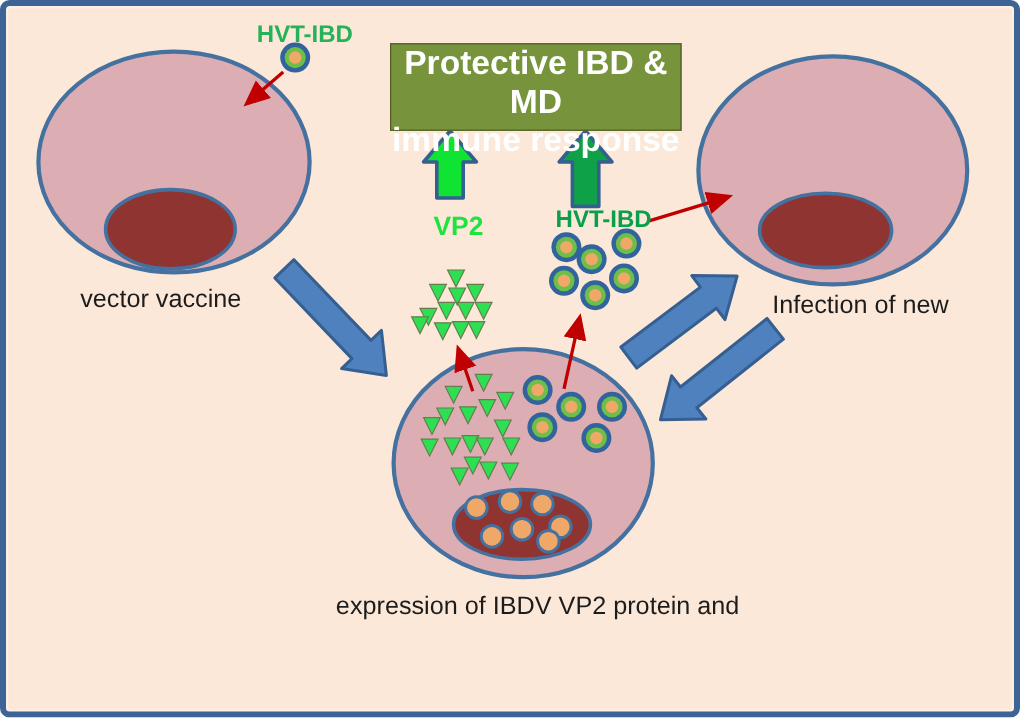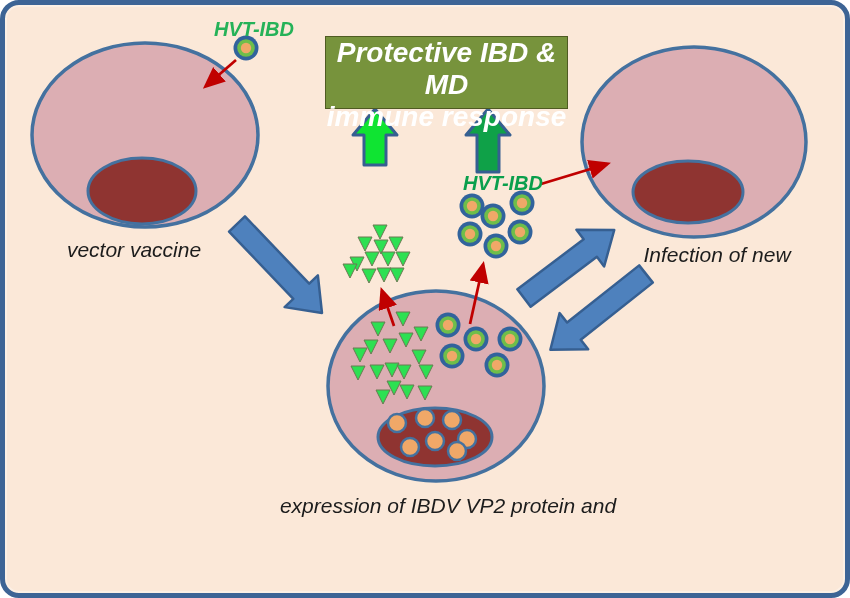--- a/index.html
+++ b/index.html
@@ -1,24 +1,23 @@
 <!DOCTYPE html>
 <html style="--background: #FBE8D8; --frame-blue: #3D6495; --cell-fill: #DCAEB3; --cell-stroke: #44719F; --nucleus-fill: #8F3431; --box-fill: #77933C; --box-text: #FFFFFF; --bright-green: #0FE432; --dark-green: #0FA148; --label-green-bright: #1FE33F; --hvt-label-green: #25B258; --progeny-label-green: #0A9F4C; --blue-arrow: #4E81BD; --blue-arrow-stroke: #365F91; --red-arrow: #C00000; --virion-ring: #31639C; --virion-green: #6EBE4A; --virion-core: #F0A868; --triangle-green: #2DE052;"><head>
 <meta charset="utf-8">
 <style>
   html,body { margin:0; padding:0; background:#ffffff; }
   .stage {
     position:relative; width:850px; height:598px; box-sizing:border-box;
     background: var(--background, #FBE8D8);
     border:5px solid var(--frame-blue, #3D6495);
-    border-radius:19px;
+    border-radius:8px;
     box-shadow: inset 0 0 0 2px rgba(255,255,255,0.35);
     font-family:"Liberation Sans", sans-serif;
     overflow:hidden;
-    font-style:italic;
   }
   svg.layer { position:absolute; left:-5px; top:-5px; width:850px; height:598px; }
 
   
   .cell-body { fill:var(--cell-fill,#DCAEB3); stroke:var(--cell-stroke,#44719F); stroke-width:3.5; }
   .nucleus   { fill:var(--nucleus-fill,#8F3431); stroke:var(--cell-stroke,#44719F); stroke-width:3; }
   .nuc-dot   { fill:var(--virion-core,#F0A868); stroke:var(--cell-stroke,#44719F); stroke-width:2.5; }
   .blue-arrow { fill:var(--blue-arrow,#4E81BD); stroke:var(--blue-arrow-stroke,#365F91); stroke-width:2.5; stroke-linejoin:round; }
   .green-arrow-bright { fill:var(--bright-green,#0FE432); stroke:var(--blue-arrow-stroke,#365F91); stroke-width:3; stroke-linejoin:round; }
   .green-arrow-dark   { fill:var(--dark-green,#0FA148); stroke:var(--blue-arrow-stroke,#365F91); stroke-width:3; stroke-linejoin:round; }
@@ -142,20 +141,21 @@
   </svg>
 
   <div class="label-hvt-top">HVT-IBD</div>
 
   <div class="immune-box">
     <div>Protective IBD &amp; MD</div>
     <div>immune response</div>
   </div>
 
   <div class="label-ibdv label-green-bright">
+    <div>VP2</div>
   </div>
 
   <div class="label-hvt-mid">HVT-IBD</div>
 
   <div class="txt cap-left">
     <div>vector vaccine</div>
   </div>
 
   <div class="txt cap-right">
     <div>Infection of new</div>

